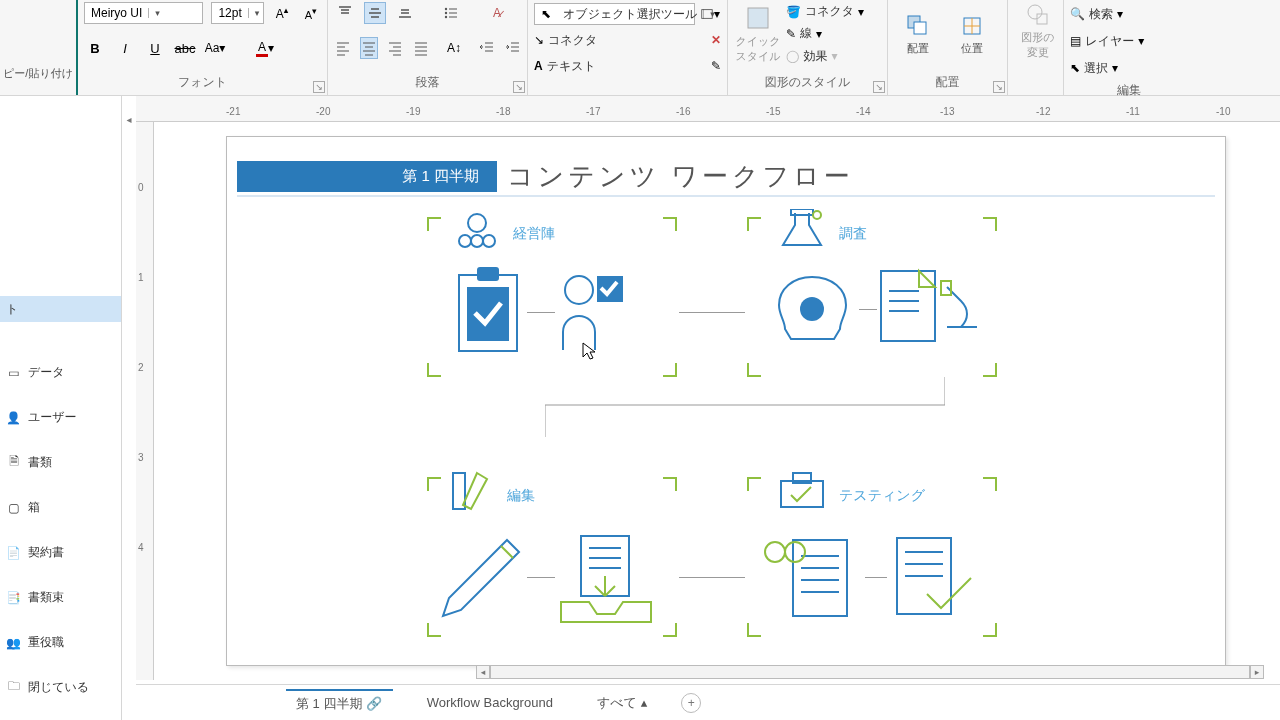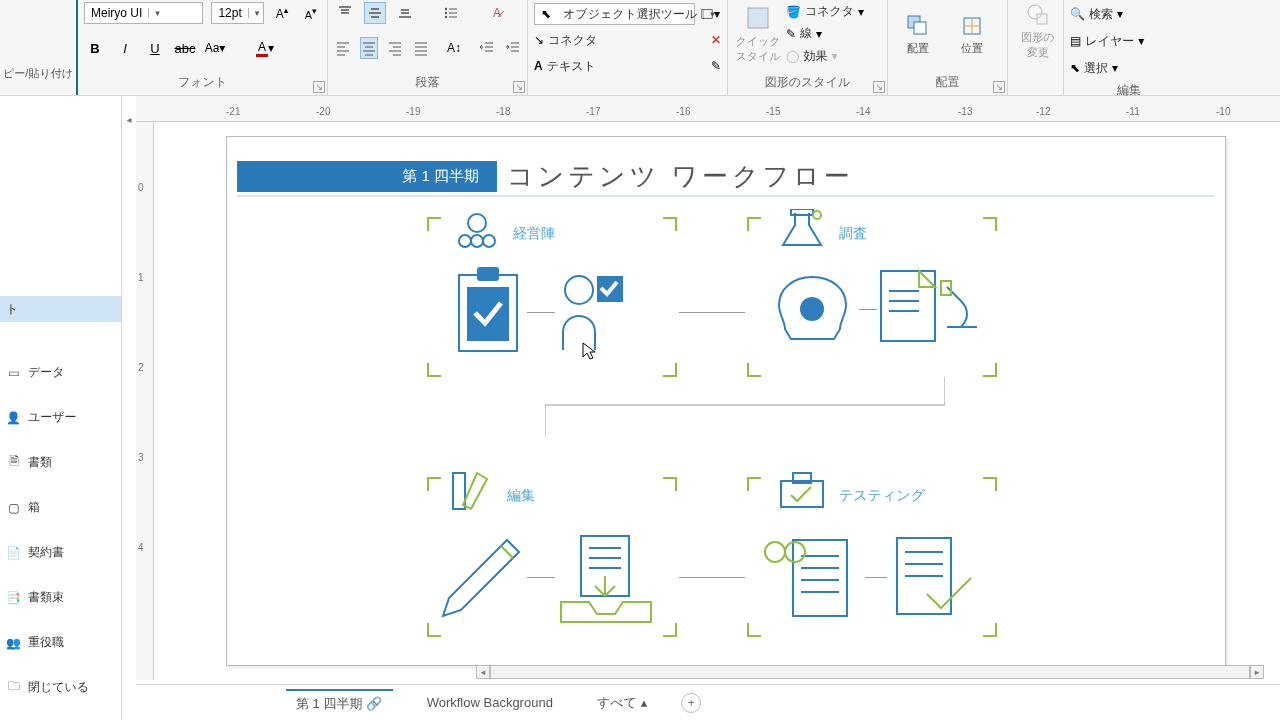--- a/index.html
+++ b/index.html
@@ -335,21 +335,21 @@
   <div class="canvas-wrap">
     <div class="ruler-h">
       <span class="tick" style="left:90px">-21</span>
       <span class="tick" style="left:180px">-20</span>
       <span class="tick" style="left:270px">-19</span>
       <span class="tick" style="left:360px">-18</span>
       <span class="tick" style="left:450px">-17</span>
       <span class="tick" style="left:540px">-16</span>
       <span class="tick" style="left:630px">-15</span>
       <span class="tick" style="left:720px">-14</span>
-      <span class="tick" style="left:822px">-13</span>
+      <span class="tick" style="left:804px">-13</span>
       <span class="tick" style="left:900px">-12</span>
       <span class="tick" style="left:990px">-11</span>
       <span class="tick" style="left:1080px">-10</span>
     </div>
     <div class="ruler-v">
       <span class="tick" style="top:60px">0</span>
       <span class="tick" style="top:150px">1</span>
       <span class="tick" style="top:240px">2</span>
       <span class="tick" style="top:330px">3</span>
       <span class="tick" style="top:420px">4</span>

